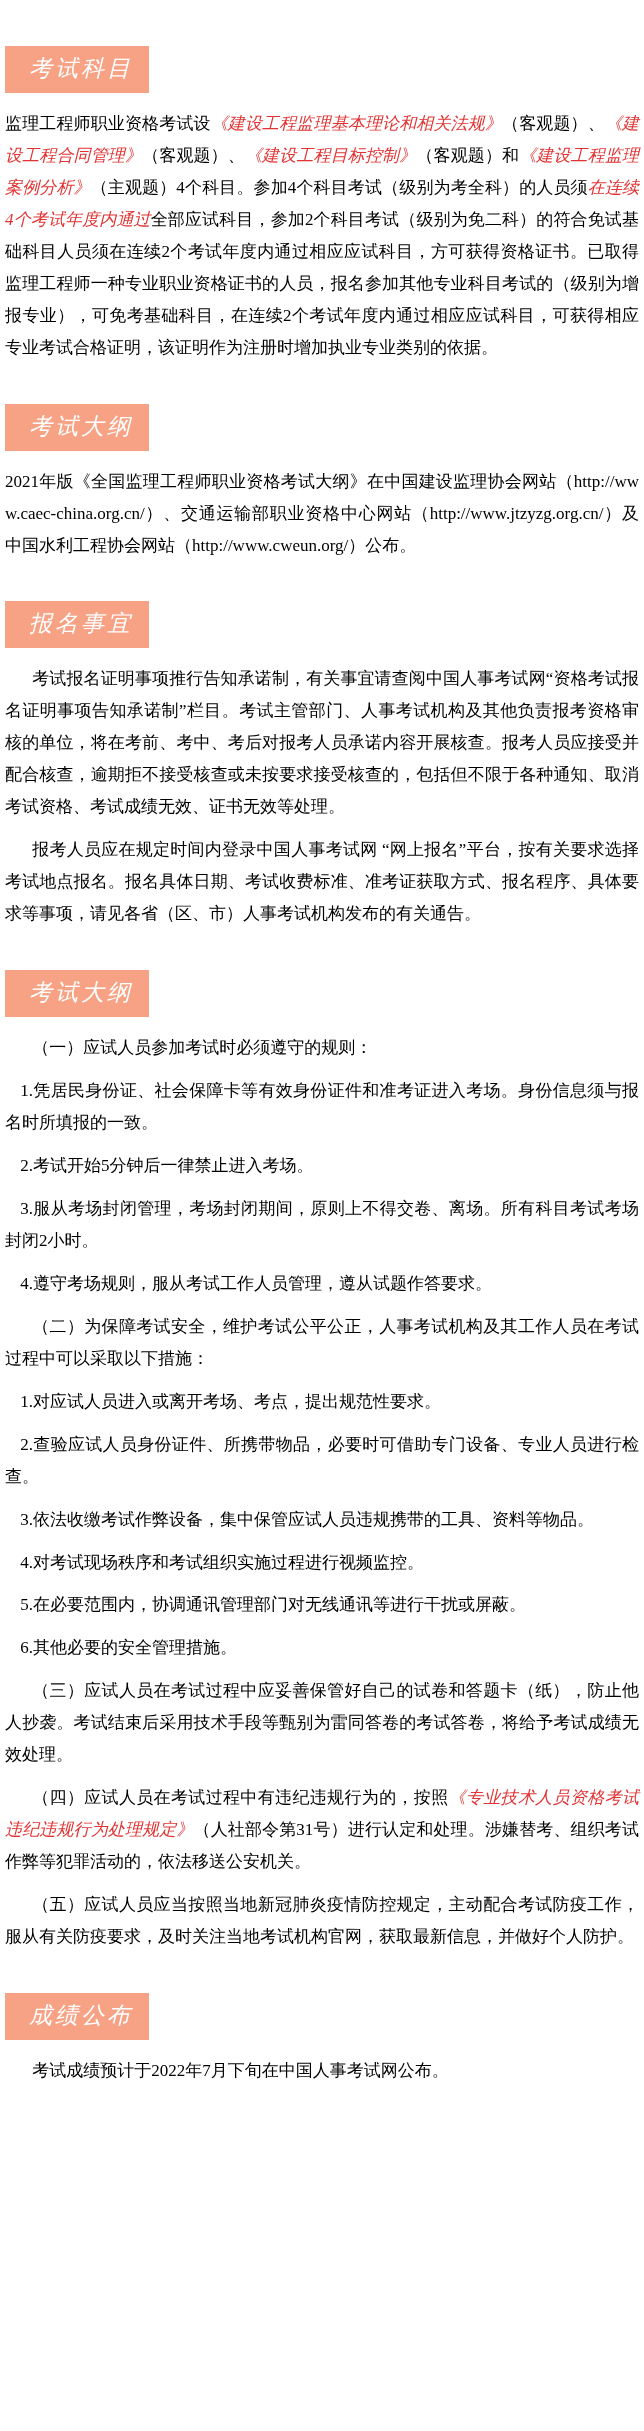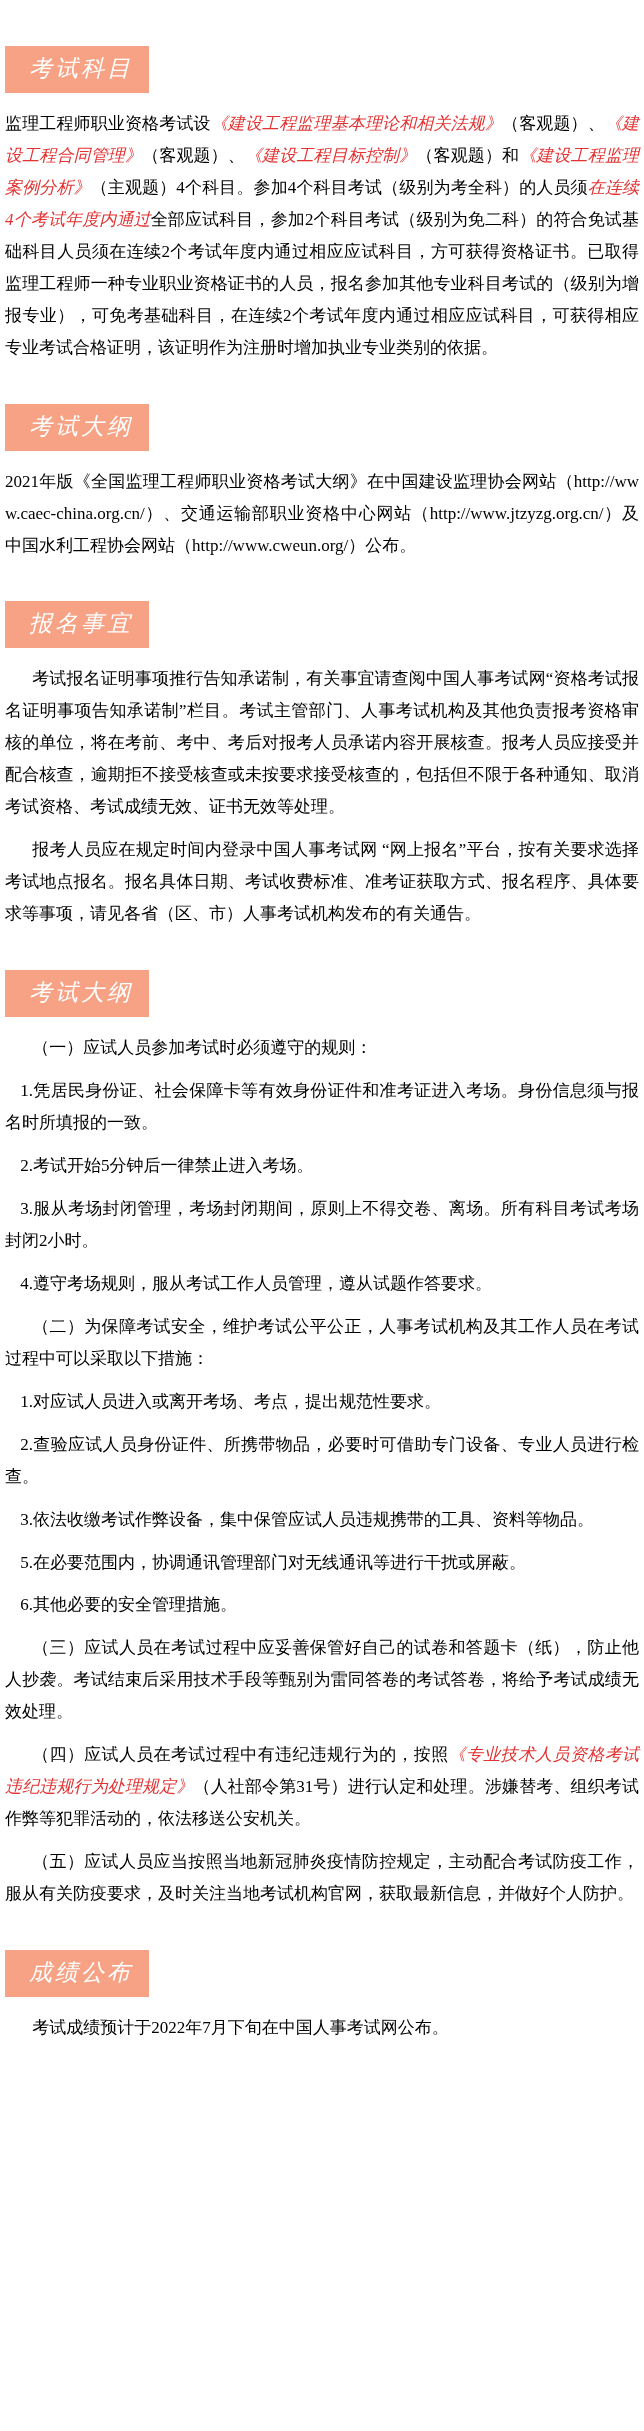--- a/index.html
+++ b/index.html
@@ -59,20 +59,21 @@
       <div class="sec-header"><div class="sec-num">06</div><div class="sec-badge">考试大纲</div></div>
       <p class="para ind"><span>（一）应试人员参加考试时必须遵守的规则：</span></p>
       <p class="para item"><span>1.凭居民身份证、社会保障卡等有效身份证件和准考证进入考场。身份信息须与报名时所填报的一致。</span></p>
       <p class="para item"><span>2.考试开始5分钟后一律禁止进入考场。</span></p>
       <p class="para item"><span>3.服从考场封闭管理，考场封闭期间，原则上不得交卷、离场。所有科目考试考场封闭2小时。</span></p>
       <p class="para item"><span>4.遵守考场规则，服从考试工作人员管理，遵从试题作答要求。</span></p>
       <p class="para ind"><span>（二）为保障考试安全，维护考试公平公正，人事考试机构及其工作人员在考试过程中可以采取以下措施：</span></p>
       <p class="para item"><span>1.对应试人员进入或离开考场、考点，提出规范性要求。</span></p>
       <p class="para item"><span>2.查验应试人员身份证件、所携带物品，必要时可借助专门设备、专业人员进行检查。</span></p>
       <p class="para item"><span>3.依法收缴考试作弊设备，集中保管应试人员违规携带的工具、资料等物品。</span></p>
+      <p class="para item"><span>4.对考试现场秩序和考试组织实施过程进行视频监控。</span></p>
       <p class="para item"><span>5.在必要范围内，协调通讯管理部门对无线通讯等进行干扰或屏蔽。</span></p>
       <p class="para item"><span>6.其他必要的安全管理措施。</span></p>
       <p class="para ind"><span>（三）应试人员在考试过程中应妥善保管好自己的试卷和答题卡（纸），防止他人抄袭。考试结束后采用技术手段等甄别为雷同答卷的考试答卷，将给予考试成绩无效处理。</span></p>
       <p class="para ind"><span>（四）应试人员在考试过程中有违纪违规行为的，按照</span><span class="red">《专业技术人员资格考试违纪违规行为处理规定》</span><span>（人社部令第31号）进行认定和处理。涉嫌替考、组织考试作弊等犯罪活动的，依法移送公安机关。</span></p>
       <p class="para ind"><span>（五）应试人员应当按照当地新冠肺炎疫情防控规定，主动配合考试防疫工作，服从有关防疫要求，及时关注当地考试机构官网，获取最新信息，并做好个人防护。</span></p>
       <div class="sec-header"><div class="sec-num">07</div><div class="sec-badge">成绩公布</div></div>
       <p class="para ind"><span>考试成绩预计于2022年7月下旬在中国人事考试网公布。</span></p>
     </div>
 
 </main>

